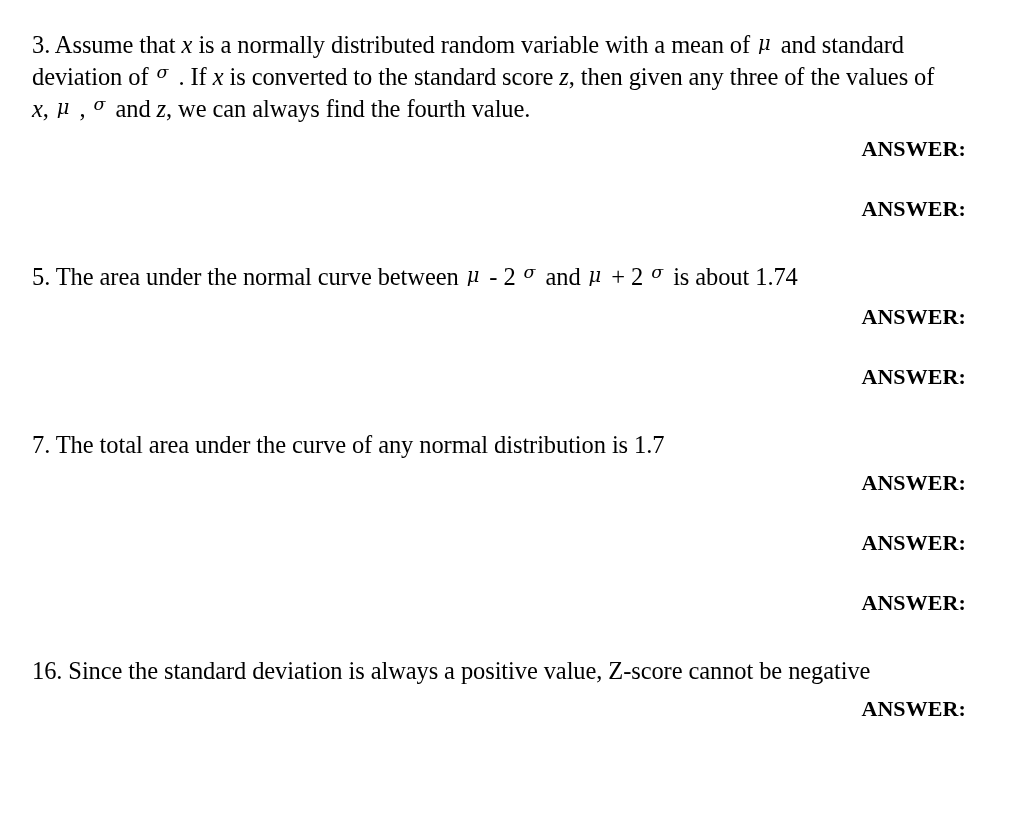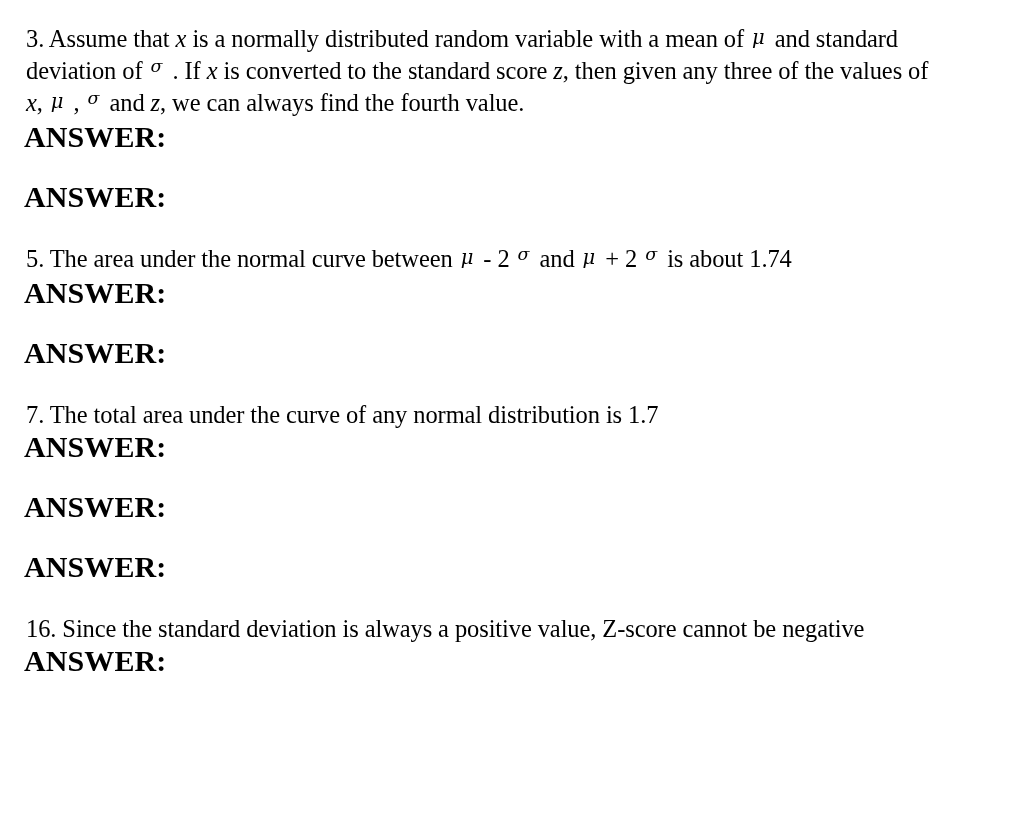--- a/index.html
+++ b/index.html
@@ -23,29 +23,30 @@
     box-sizing: border-box;
   }
   .qblock {
     margin: 0 0 0 0;
     padding: 0 58px 0 24px;
   }
   .qtext {
     font-size: 24.5px;
     line-height: 30px;
     text-align: left;
-    margin: 2px;
+    margin: 8px;
     letter-spacing: -0.1px;
   }
   .answer {
-    font-size: 30px;
+    font-size: 22px;
     line-height: 30px;
     font-weight: bold;
     margin: 0;
     letter-spacing: 0.1px;
+    text-align: right;
   }
   
   .gap {
     height: 30px;
   }
   
   .var {
     font-style: italic;
   }
   

